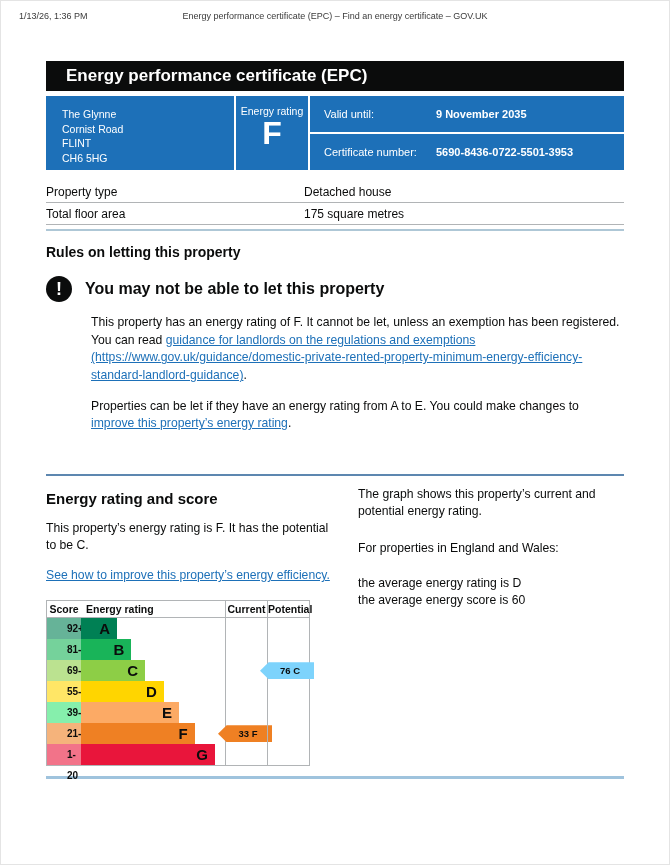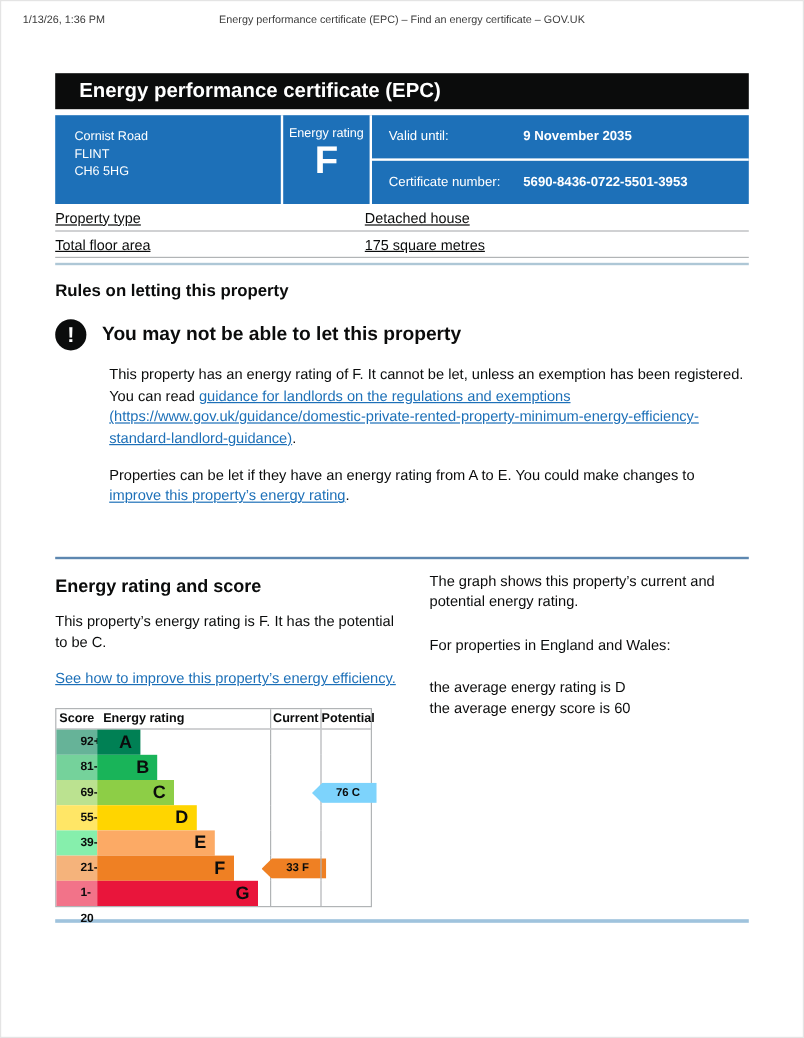--- a/index.html
+++ b/index.html
@@ -24,21 +24,21 @@
   .rating-cell { width:76px; border-left:2px solid #fff; border-right:2px solid #fff;
     text-align:center; padding-top:9px; }
   .rating-label { font-size:10.5px; }
   .rating-letter { font-size:32px; font-weight:bold; line-height:1.05; }
   .details { flex:1; display:flex; flex-direction:column; }
   .detail-row { flex:1; display:flex; align-items:center; padding-left:14px; font-size:11px; }
   .detail-row + .detail-row { border-top:2px solid #fff; }
   .dl { width:112px; }
   .dv { font-weight:bold; }
 
-  .ptable { margin-top:1px; font-size:12px;text-decoration:underline; }
+  .ptable { margin-top:11px; font-size:12px; }
   .prow { display:flex; height:22px; align-items:center; border-bottom:1px solid #b1b4b6; }
   .prow .plabel { width:258px; }
   .divider { border:0; height:2px; }
   .divider.light { background:#aec7d6; margin-top:4px; }
   .divider.mid { background:#5d87b0; margin-top:41px; }
   .divider.bottom { background:#9fc3dd; height:3px; margin-top:10px; }
 
   .rules-heading { font-size:14px; font-weight:bold; margin-top:13px; }
 
   .warning-head { display:flex; align-items:center; margin-top:16px; }
@@ -92,20 +92,21 @@
 </div>
 
 <div class="content">
 
   <div class="banner">
     <span>Energy performance certificate (EPC)</span>
   </div>
 
   <div class="summary" style="background: rgb(29, 112, 184);">
     <div class="addr">
+      <div>The Glynne</div>
       <div>Cornist Road</div>
       <div>FLINT</div>
       <div>CH6 5HG</div>
     </div>
     <div class="rating-cell">
       <div class="rating-label">Energy rating</div>
       <div class="rating-letter">F</div>
     </div>
     <div class="details">
       <div class="detail-row">

